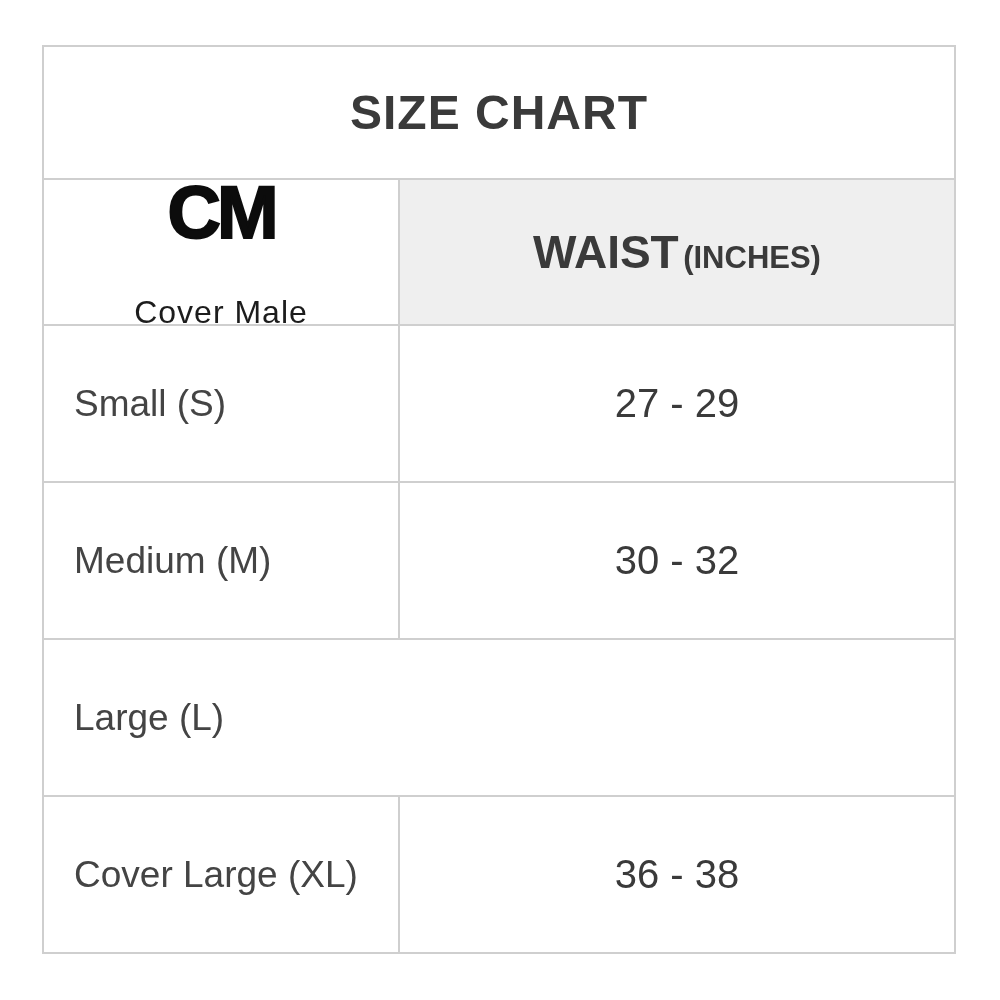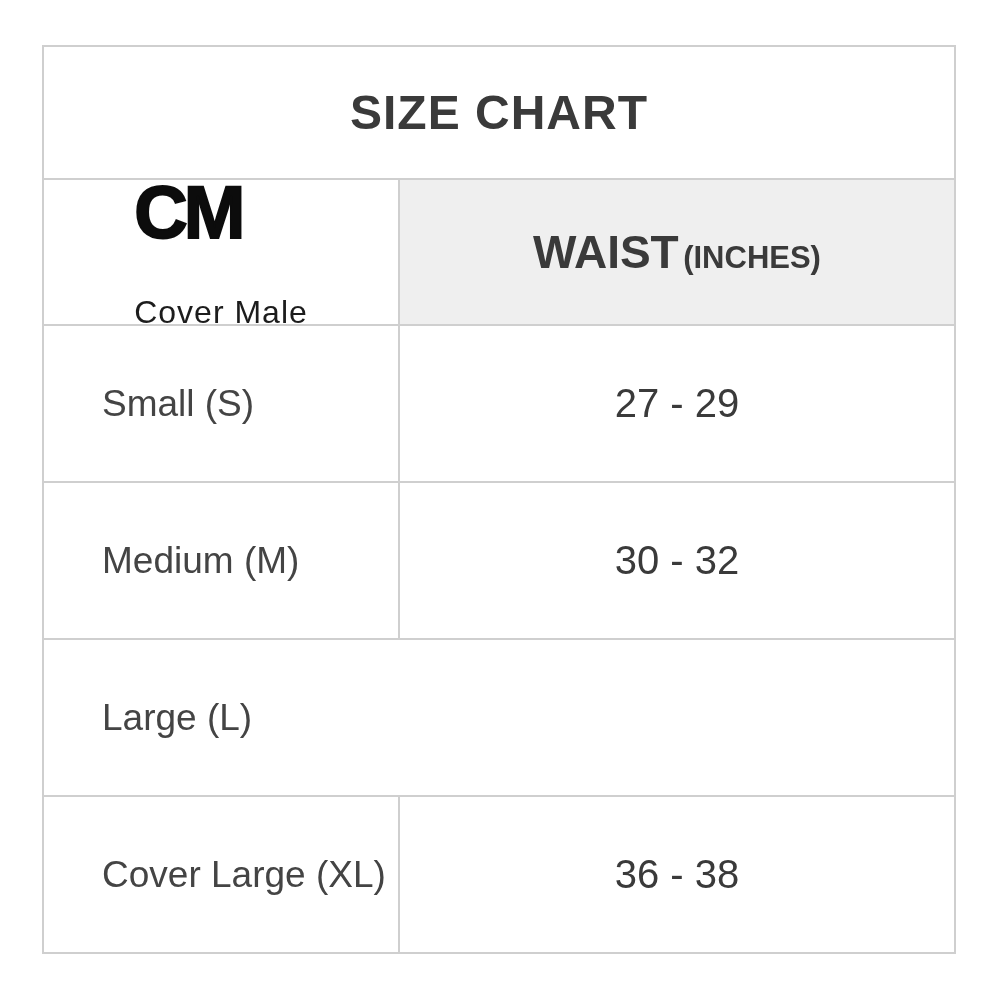--- a/index.html
+++ b/index.html
@@ -58,20 +58,21 @@
     background: #ffffff;
   }
   .header-row { height: 144px; }
   .header-row .col-waist { background: #efefef; }
   .logo-cell {
     justify-content: center;
   }
   .logo-block {
     display: flex;
     flex-direction: column;
+    align-items: center;
     line-height: 1;
     gap: 44px;
   }
   .logo-mark {
     font-size: 74px;
     font-weight: 900;
     color: #0c0c0c;
     letter-spacing: -4px;
     -webkit-text-stroke: 2px #0c0c0c;
   }
@@ -86,21 +87,21 @@
     font-weight: 700;
     color: #3a3a3a;
     white-space: nowrap;
   }
   .waist-label { font-size: 46px; }
   .waist-unit { font-size: 31px; margin-top: 12px; }
   .data-row { height: 155px; }
   .size-label {
     font-size: 37px;
     color: #444444;
-    padding-left: 58px;
+    padding-left: 30px;
   }
   .waist-value {
     font-size: 40px;
     color: #3a3a3a;
   }
 </style>
 </head>
 <body>
 
 <div class="canvas">

